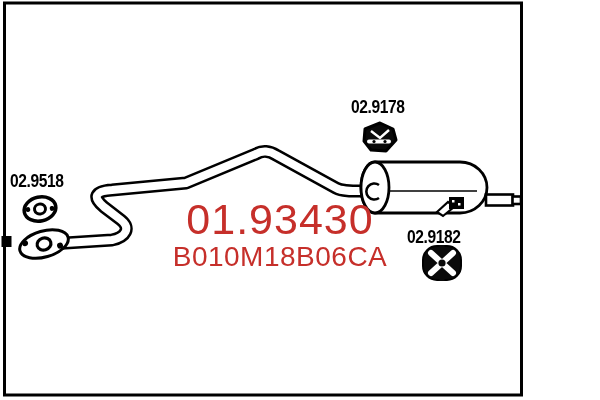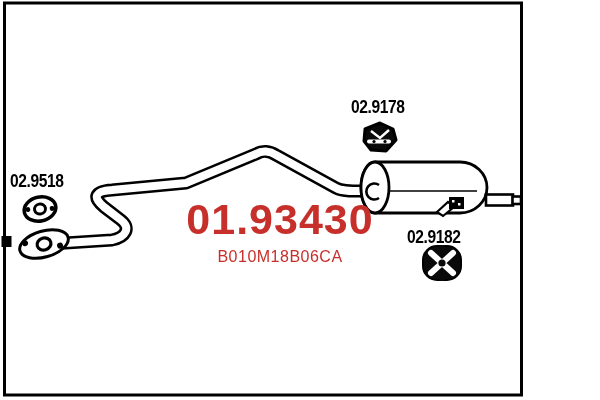--- a/index.html
+++ b/index.html
@@ -11,25 +11,25 @@
   .part-label{
     position:absolute;
     font-weight:bold;font-size:19px;color:#000;
     letter-spacing:-0.5px;white-space:nowrap;
     transform:scaleX(0.82);transform-origin:0 0;
   }
   .center-text{
     position:absolute;left:135px;top:197px;width:290px;text-align:center;
   }
   .main-code{
-    font-size:43px;line-height:44px;font-weight:700;letter-spacing:1px;
+    font-size:43px;line-height:44px;font-weight:400;letter-spacing:1px;
     color:#c62f2a;white-space:nowrap;
   }
   .oe-code{
-    font-size:16px;line-height:24px;font-weight:400;letter-spacing:0.5px;
+    font-size:28px;line-height:24px;font-weight:400;letter-spacing:0.5px;
     color:#c62f2a;white-space:nowrap;margin-top:4px;
   }
 </style>
 </head>
 <body>
 
 <div class="stage">
 
   <svg width="600" height="400" viewBox="0 0 600 400">
 

